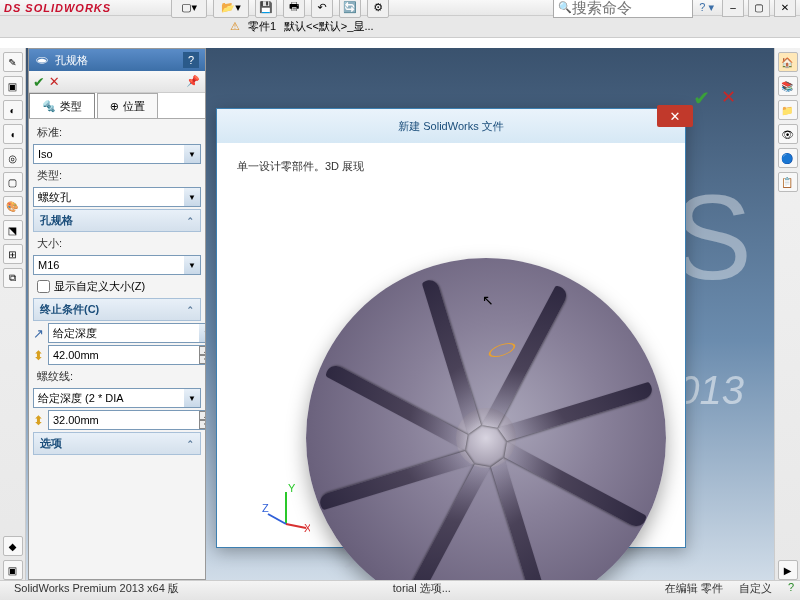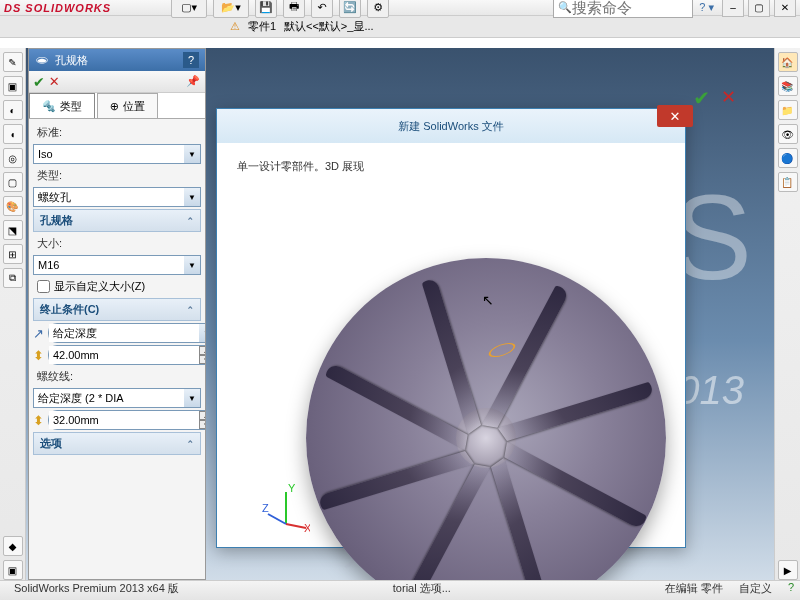--- a/index.html
+++ b/index.html
@@ -52,21 +52,21 @@
 
 .pp-body { flex: 1; overflow-y: auto; padding: 4px; display: flex; flex-direction: column; gap: 2px; }
 .section-head { background: linear-gradient(#e8f0f8,#d4e0ec); border: 1px solid #a8c0d8; padding: 3px 6px; font-weight: bold; color: #1a4d7a; display: flex; align-items: center; }
 .section-head .chev { margin-left: auto; font-size: 9px; color: #5a7a9a; }
 .field-label { padding: 2px 4px; color: #333; }
 .combo { display: flex; border: 1px solid #7a9ab8; background: #fff; height: 20px; }
 .combo input { flex:1; border: none; padding: 0 4px; outline: none; }
 .combo .dd { width: 16px; background: linear-gradient(#e8f0f8,#c8d8e8); display: flex; align-items: center; justify-content: center; cursor: pointer; font-size: 8px; }
 .spin { display: flex; align-items: center; gap: 4px; }
 .spin .icon { width: 20px; height: 20px; display: flex; align-items: center; justify-content: center; font-size: 13px; }
-.spin .combo { flex: 1; border-radius: 9px; }
+.spin .combo { flex: 1; }
 .spins { width: 14px; display: flex; flex-direction: column; }
 .spins button { height: 9px; font-size: 6px; border: 1px solid #888; background: #eee; cursor: pointer; padding: 0; }
 .chk { display: flex; align-items: center; gap: 4px; padding: 2px 4px; }
 .chk input { cursor: pointer; }
 
 .status { position: absolute; left: 0; right: 0; bottom: 0; height: 20px; background: linear-gradient(#f4f4f4,#e4e4e4); border-top: 1px solid #ccc; display: flex; align-items: flex-start; padding: 0 6px; font-size: 11px; color: #333; }
 .status .spacer { flex: 1; }
 .status .seg { padding: 0 8px; }
 
 .cursor { position: absolute; left: 456px; top: 244px; font-size: 14px; color: #000; pointer-events: none; }

